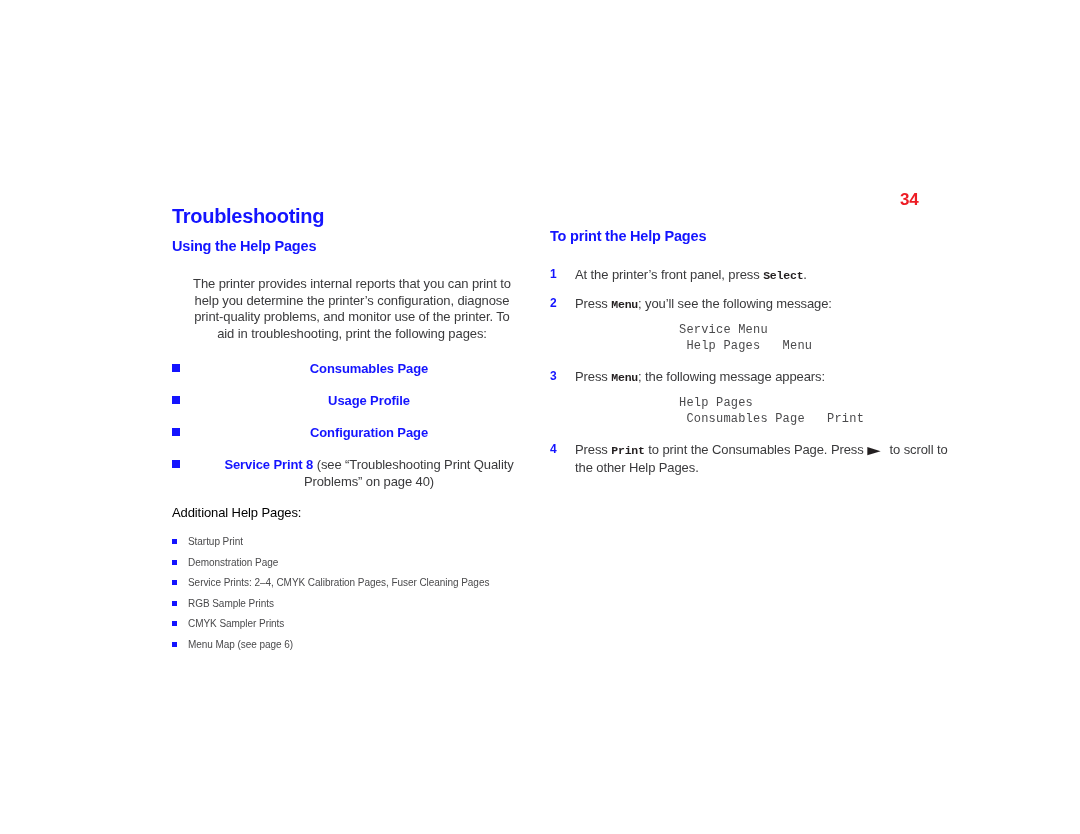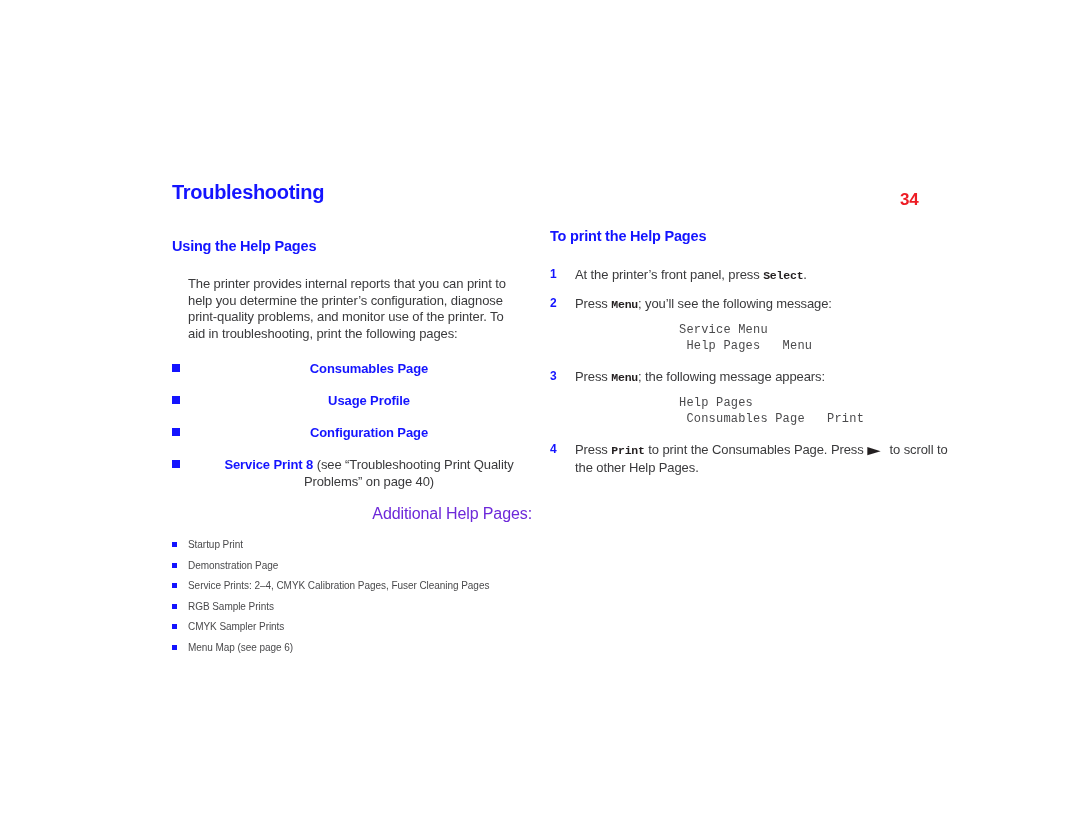--- a/index.html
+++ b/index.html
@@ -29,21 +29,21 @@
     font-size: 17px;
     font-weight: bold;
     color: #ed1c24;
     letter-spacing: -0.2px;
   }
 
   
   .chapter-title {
     position: absolute;
     left: 172px;
-    top: 181px;
+    top: 205px;
     font-size: 20px;
     font-weight: bold;
     color: #1414ff;
     letter-spacing: -0.3px;
     text-align: center;
   }
 
   
   .col-left {
     position: absolute;
@@ -65,20 +65,21 @@
     letter-spacing: -0.2px;
     margin: 0 0 22px 0;
   }
 
   .body-par {
     font-size: 13px;
     line-height: 16.5px;
     color: #3a3a3c;
     margin: 16px;
     letter-spacing: -0.1px;
+    text-align: center;
   }
 
   
   .bullet-list {
     list-style: none;
     margin: 18px 0 0 0;
     padding: 0;
   }
   .bullet-list li {
     position: relative;
@@ -98,25 +99,24 @@
     height: 8px;
     background: #1414ff;
   }
   .bullet-list li .blue-bold {
     color: #1414ff;
     font-weight: bold;
   }
 
   
   .additional-label {
-    font-size: 16px;
-    color: #6d28d9;
+    font-size: 13px;
+    color: #000000;
     margin: 6px 0 0 0;
     letter-spacing: -0.1px;
-    text-align: right;
   }
 
   
   .sub-list {
     list-style: none;
     margin: 16px 0 0 0;
     padding: 0;
   }
   .sub-list li {
     position: relative;

